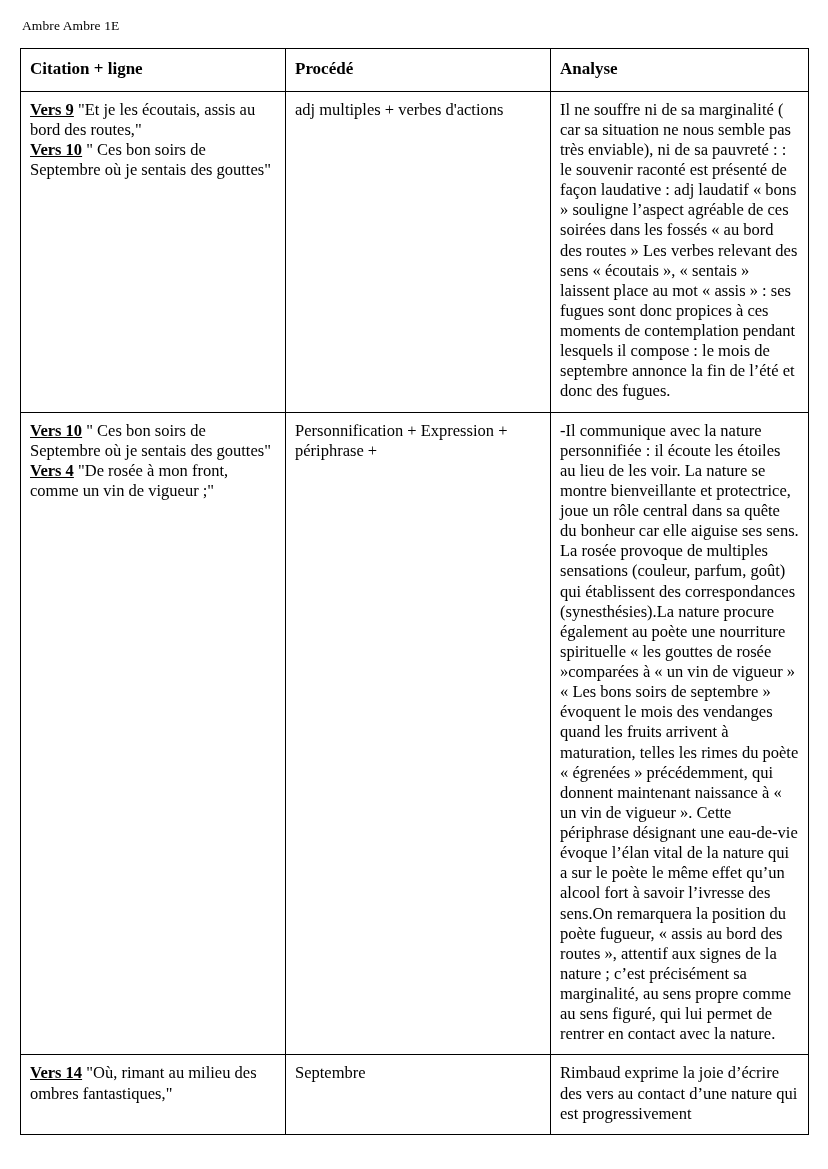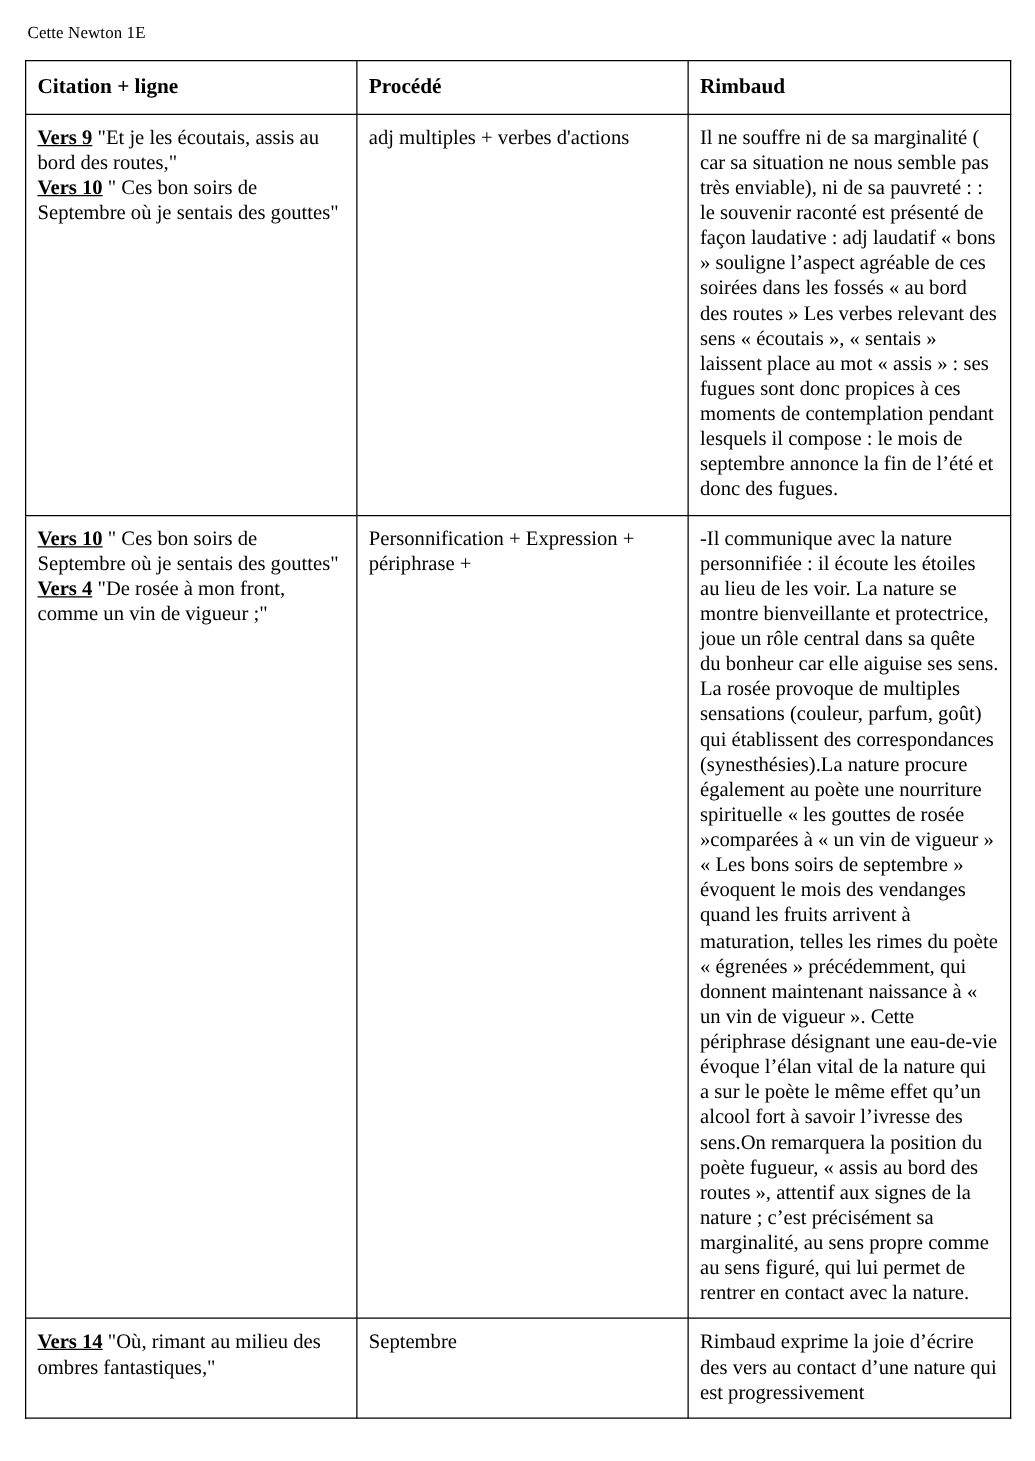--- a/index.html
+++ b/index.html
@@ -58,33 +58,33 @@
   }
   .quote {
     font-weight: normal;
   }
 </style>
 </head>
 <body>
 
 <div class="page">
 
-  <div class="header-name">Cette Newton 1E</div>
+  <div class="header-name">Ambre Ambre 1E</div>
 
   <table class="analysis">
     <colgroup>
       <col class="c1">
       <col class="c2">
       <col class="c3">
     </colgroup>
     <thead>
       <tr>
         <th>Citation + ligne</th>
         <th>Procédé</th>
-        <th>Rimbaud</th>
+        <th>Analyse</th>
       </tr>
     </thead>
     <tbody>
       <tr>
         <td>
           <span class="cell-line"><span class="vers">Vers 9</span><span class="quote"> "Et je les écoutais, assis au bord des routes,"</span></span>
           <span class="cell-line"><span class="vers">Vers 10</span><span class="quote"> " Ces bon soirs de Septembre où je sentais des gouttes"</span></span>
         </td>
         <td>adj multiples + verbes d'actions</td>
         <td>Il ne souffre ni de sa marginalité ( car sa situation ne nous semble pas très enviable), ni de sa pauvreté : : le souvenir raconté est présenté de façon laudative : adj laudatif « bons » souligne l’aspect agréable de ces soirées dans les fossés « au bord des routes » Les verbes relevant des sens « écoutais », « sentais » laissent place au mot « assis » : ses fugues sont donc propices à ces moments de contemplation pendant lesquels il compose : le mois de septembre annonce la fin de l’été et donc des fugues.</td>

